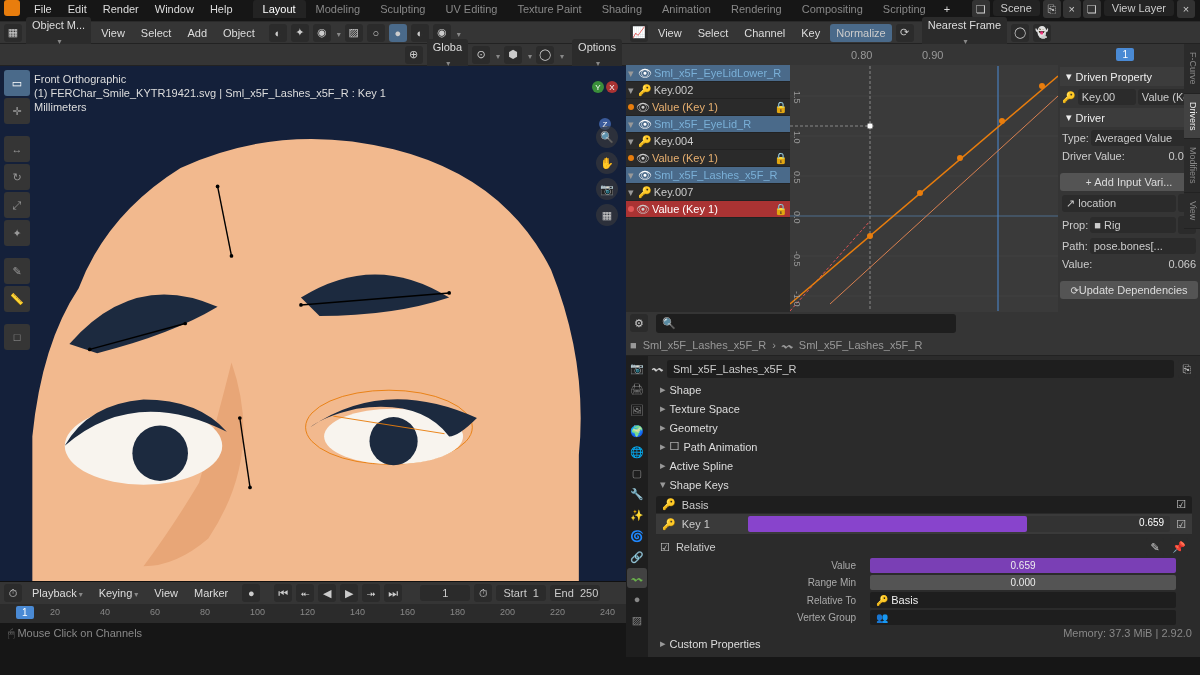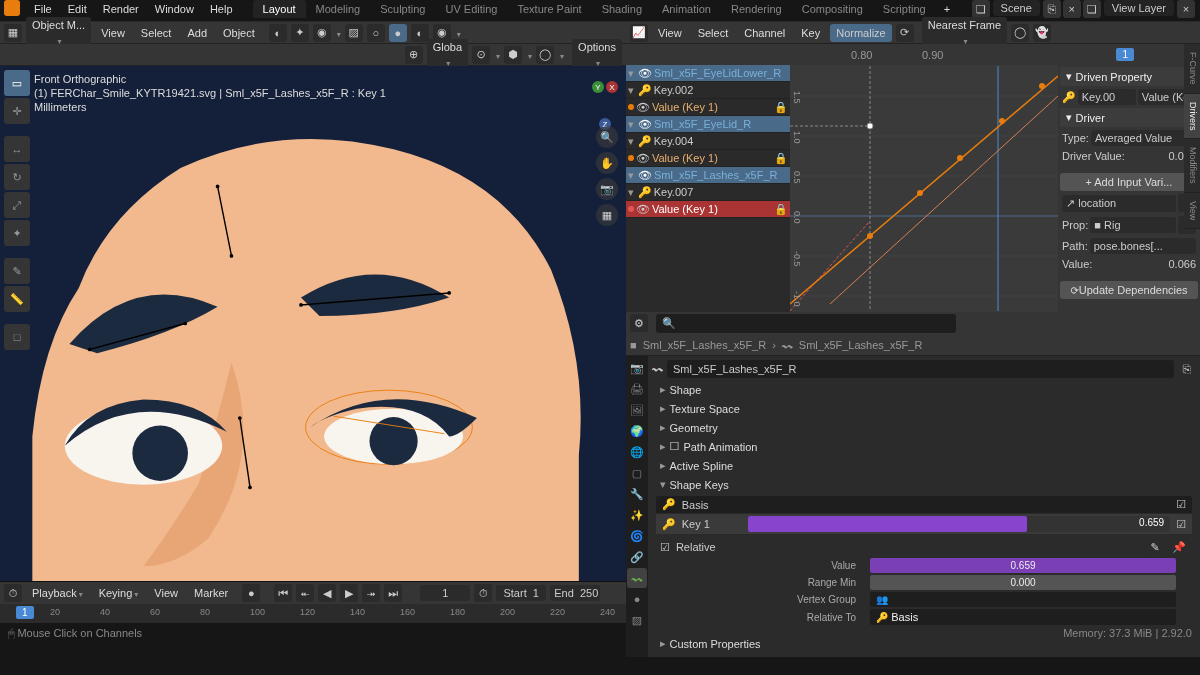--- a/index.html
+++ b/index.html
@@ -510,26 +510,26 @@
           </div>
           <div class="prop-row">
               <div class="prop-label">Value</div>
               <div class="prop-value purple">0.659</div>
             </div>
           <div class="prop-row">
               <div class="prop-label">Range Min</div>
               <div class="prop-value">0.000</div>
             </div>
           <div class="prop-row">
+              <div class="prop-label">Relative To</div>
+              <div class="prop-value dark">🔑 <span>Basis</span></div>
+            </div>
+          <div class="prop-row">
               <div class="prop-label">Vertex Group</div>
               <div class="prop-value dark">👥</div>
-            </div>
-          <div class="prop-row">
-              <div class="prop-label">Relative To</div>
-              <div class="prop-value dark">🔑 <span>Basis</span></div>
             </div>
           <div style="height:8px"></div>
           <div class="panel-section">
               <span class="tri">▸</span>
               <span>Custom Properties</span>
             </div>
         </div>
       </div>
     </div>
   </div>

